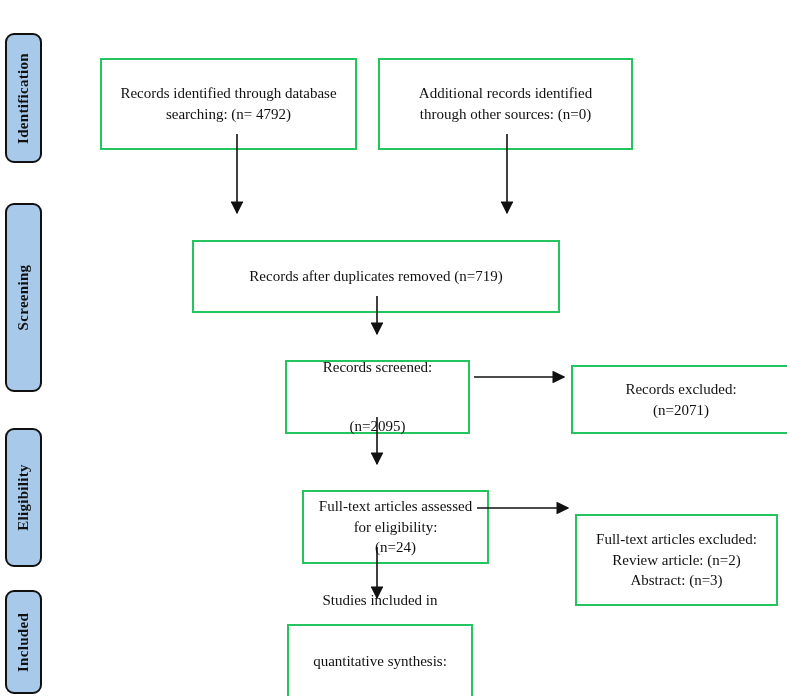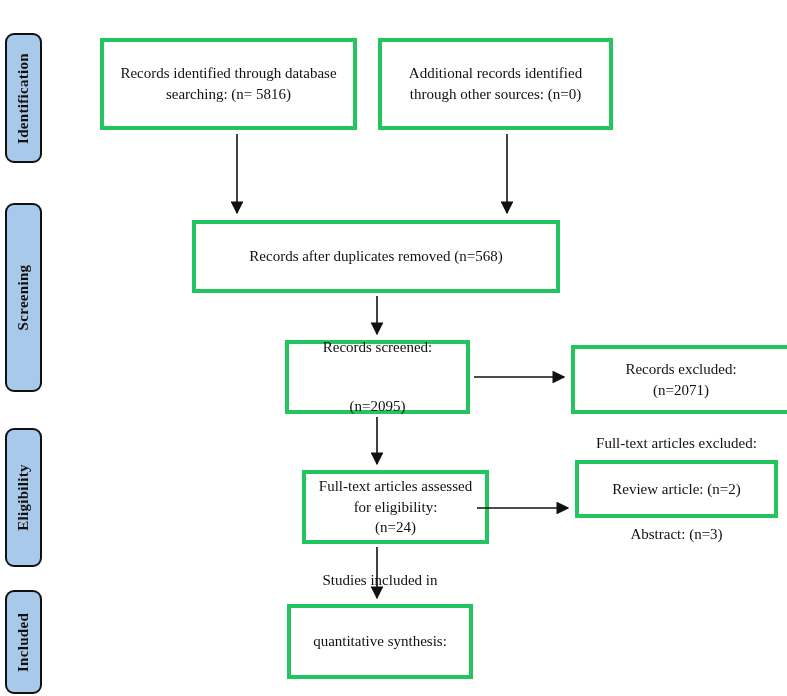--- a/index.html
+++ b/index.html
@@ -27,30 +27,31 @@
   .stage .vtext {
     transform: rotate(-90deg);
     white-space: nowrap;
     font-weight: bold;
     font-size: 15px;
     letter-spacing: 0.3px;
   }
   .fbox {
     position: absolute;
     background: #ffffff;
-    border: 4px solid #22c55e;
+    border: 2px solid #22c55e;
     box-sizing: border-box;
     display: flex;
     flex-direction: column;
     align-items: center;
     justify-content: center;
     text-align: center;
     font-size: 15px;
     line-height: 1.38;
     padding: 8px 6px;
+    margin-top: 20px;
   }
   .fbox .line { display: block; }
   svg.arrows {
     position: absolute;
     left: 0;
     top: 0;
     pointer-events: none;
   }
 </style>
 </head>
@@ -66,49 +67,49 @@
   </div>
   <div class="stage" style="top:428px; height:139px;">
     <span class="vtext">Eligibility</span>
   </div>
   <div class="stage" style="top:590px; height:104px;">
     <span class="vtext">Included</span>
   </div>
 
   <div class="fbox" style="left:100px; top:38px; width:257px; height:92px;">
     <span class="line">Records identified through database</span>
-    <span class="line">searching: (n= 5816)</span>
+    <span class="line">searching: (n= 4792)</span>
   </div>
 
-  <div class="fbox" style="left:378px; top:38px; width:235px; height:92px;">
+  <div class="fbox" style="left:378px; top:38px; width:255px; height:92px;">
     <span class="line">Additional records identified</span>
     <span class="line">through other sources: (n=0)</span>
   </div>
 
   <div class="fbox" style="left:192px; top:220px; width:368px; height:73px;">
-    <span class="line">Records after duplicates removed (n=568)</span>
+    <span class="line">Records after duplicates removed (n=719)</span>
   </div>
 
   <div class="fbox" style="left:285px; top:340px; width:185px; height:74px;gap:38px;">
     <span class="line">Records screened:</span>
     <span class="line">(n=2095)</span>
   </div>
 
   <div class="fbox" style="left:571px; top:345px; width:220px; height:69px;">
     <span class="line">Records excluded:</span>
     <span class="line">(n=2071)</span>
   </div>
 
   <div class="fbox" style="left:302px; top:470px; width:187px; height:74px;">
     <span class="line">Full-text articles assessed</span>
     <span class="line">for eligibility:</span>
     <span class="line">(n=24)</span>
   </div>
 
-  <div class="fbox" style="left:575px; top:460px; width:203px; height:58px;gap:25px;">
+  <div class="fbox" style="left:575px; top:494px; width:203px; height:92px;">
     <span class="line">Full-text articles excluded:</span>
     <span class="line">Review article: (n=2)</span>
     <span class="line">Abstract: (n=3)</span>
   </div>
 
   <div class="fbox" style="left:287px; top:604px; width:186px; height:75px;gap:40px;">
     <span class="line">Studies included in</span>
     <span class="line">quantitative synthesis:</span>
     <span class="line">(n=20)</span>
   </div>

